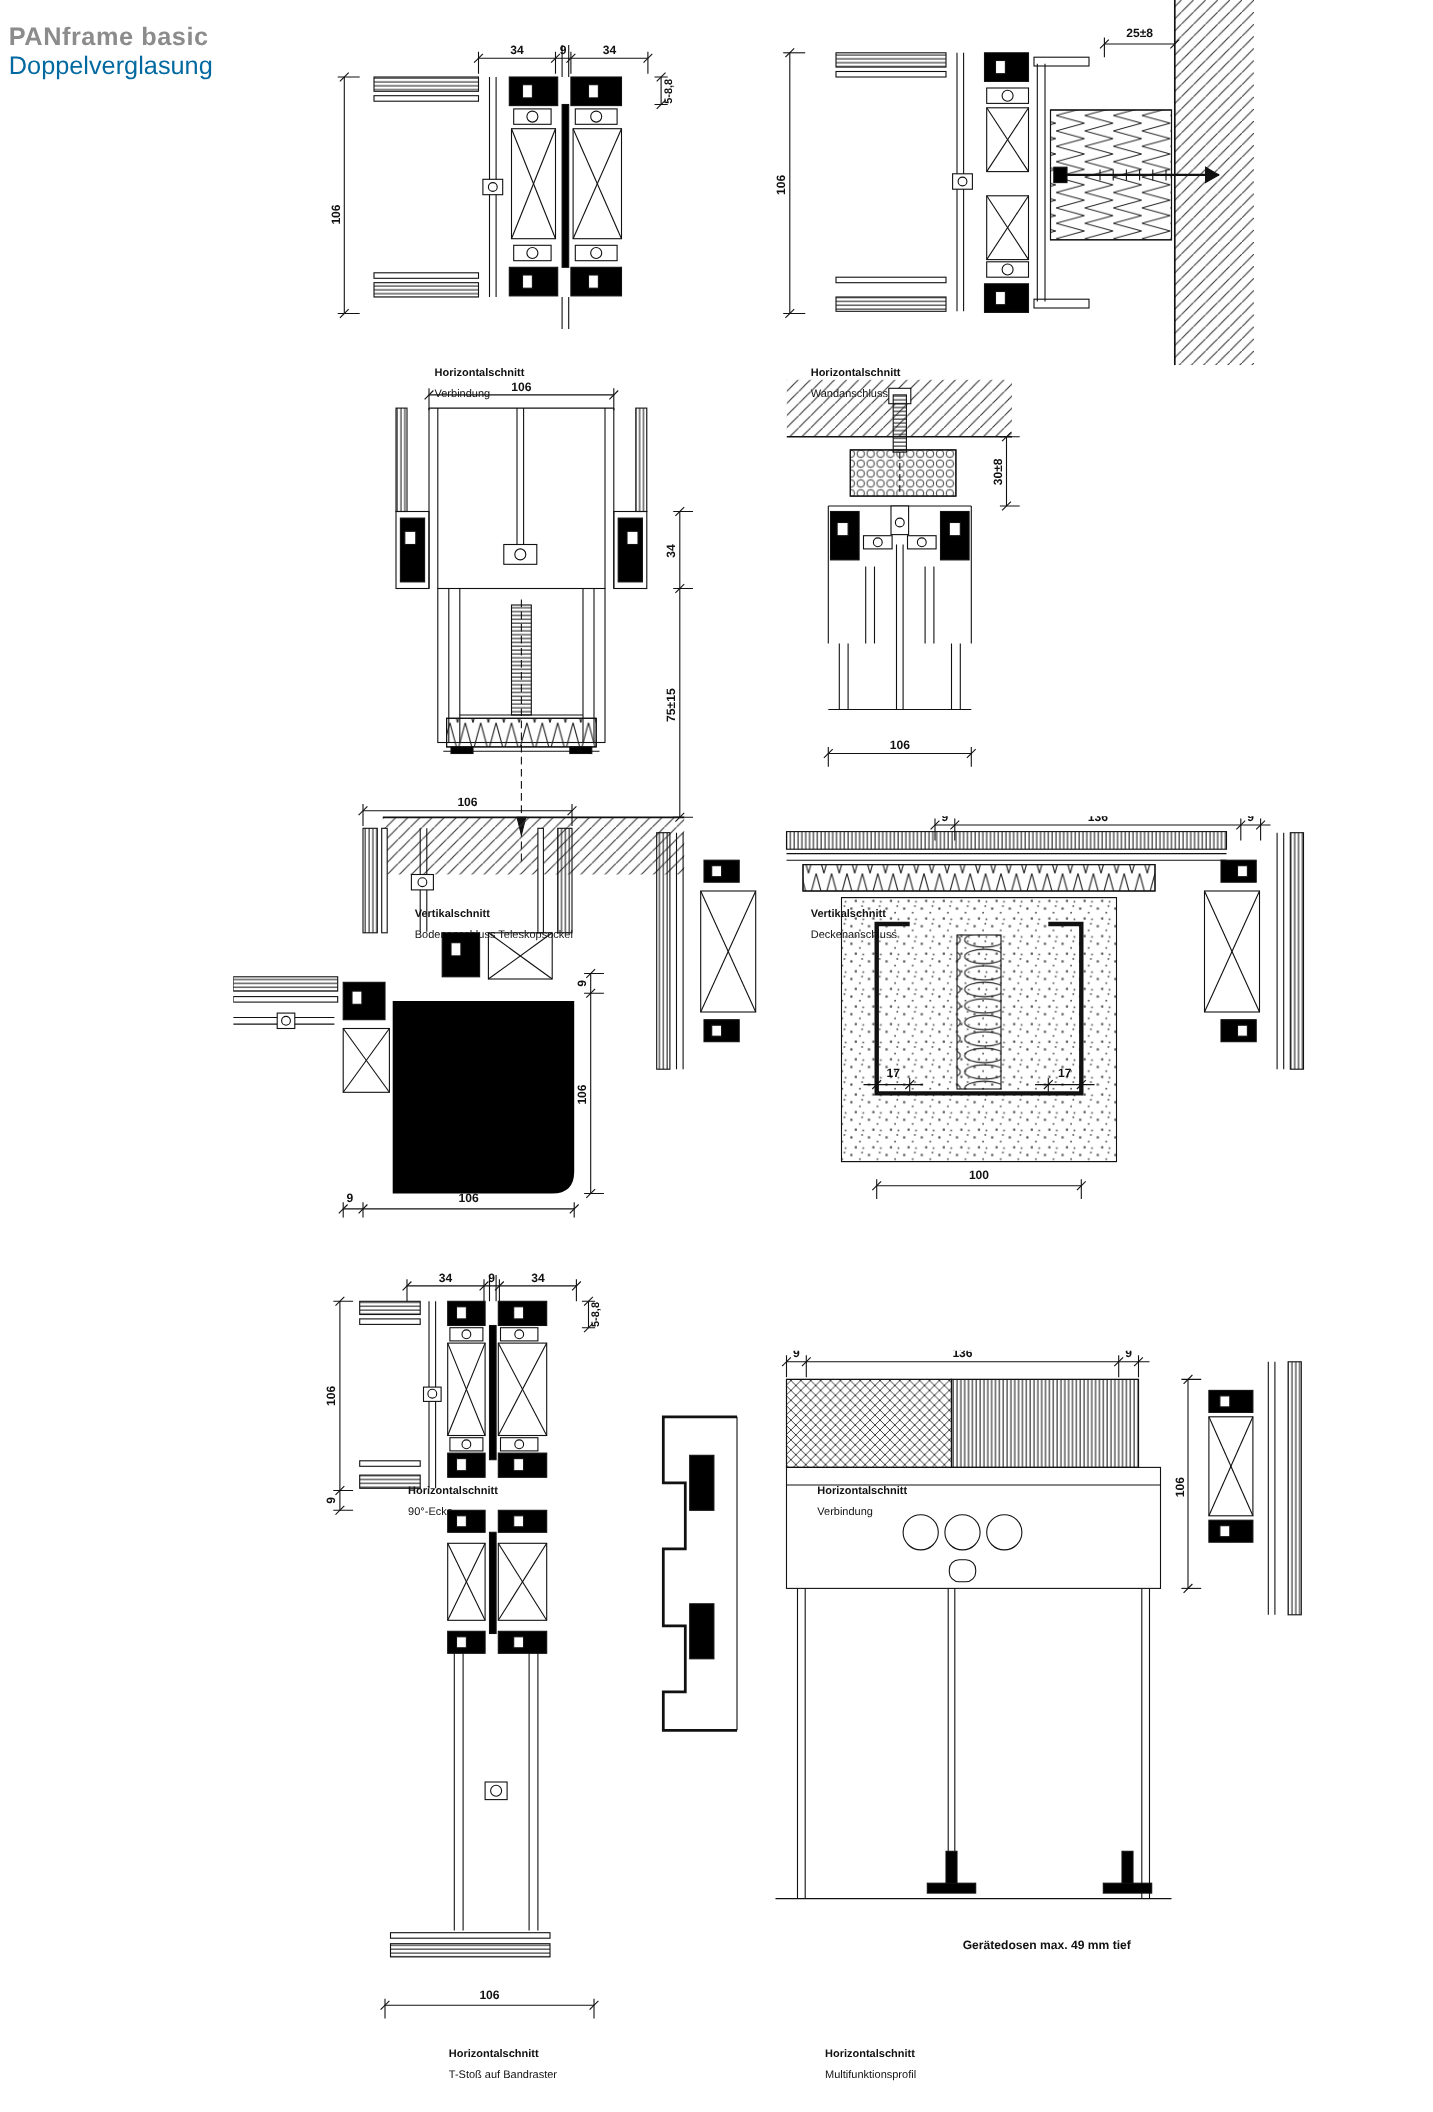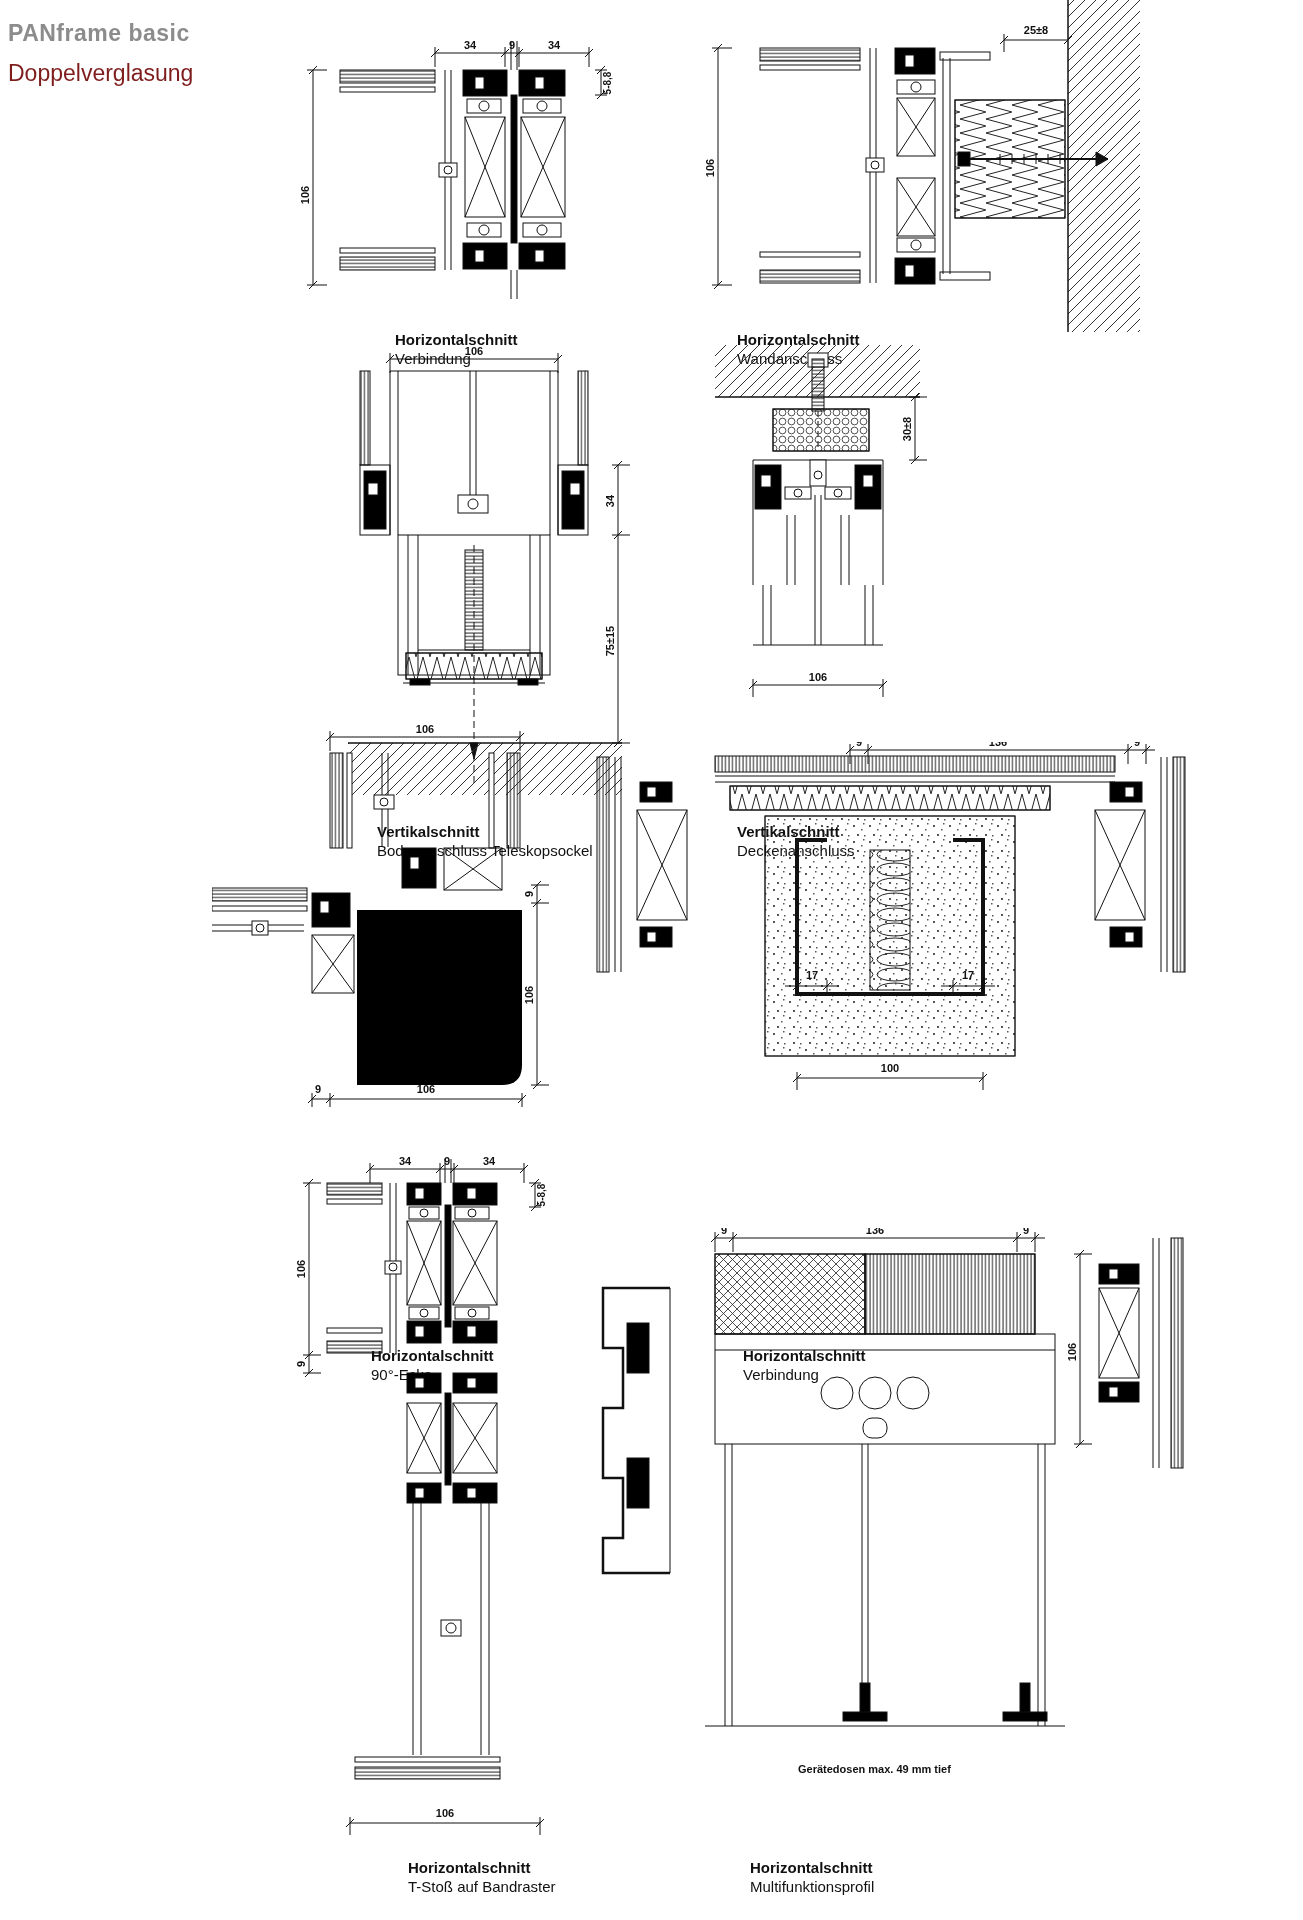--- a/index.html
+++ b/index.html
@@ -1,22 +1,22 @@
 <!DOCTYPE html>
 <html><head>
 <meta charset="utf-8">
 <style>
   html,body{margin:0;padding:0;background:#fff;}
   #sheet{position:relative;width:1195px;height:1920px;background:#fff;overflow:hidden;
          font-family:"Liberation Sans", sans-serif;color:#111;}
   .title-brand{position:absolute;left:8px;top:20px;font-size:23px;font-weight:bold;color:#8c8c8c;letter-spacing:0.5px;}
-  .title-sub{position:absolute;left:8px;top:60px;font-size:23px;color:#7f1d1d;}
+  .title-sub{position:absolute;left:8px;top:46px;font-size:23px;color:#0369a1;}
   .drawing{position:absolute;font-weight:bold;}
   .drawing svg{display:block;}
-  .caption{position:absolute;font-size:15px;line-height:19px;}
+  .caption{position:absolute;font-size:10px;line-height:19px;}
   .caption .t{font-weight:bold;}
   svg text{font-family:"Liberation Sans", sans-serif;font-size:11px;fill:#111;}
   svg text.dim{font-size:11px;}
   svg line,svg path,svg rect,svg polyline,svg circle,svg ellipse{vector-effect:none;}
   .note{position:absolute;font-size:11px;color:#111;}
 </style>
 </head>
 <body>
 
 <div id="sheet">
@@ -635,20 +635,20 @@
         <rect x="524" y="60" width="40" height="90"></rect>
           <line x1="524" y1="60" x2="564" y2="150"></line>
           <line x1="564" y1="60" x2="524" y2="150"></line>
         <rect x="524" y="154" width="40" height="20" fill="#000"></rect>
           <rect x="534" y="159" width="9" height="10" fill="#fff"></rect>
         <line x1="578" y1="10" x2="578" y2="240"></line>
           <line x1="584" y1="10" x2="584" y2="240"></line>
         <rect x="596" y="10" width="12" height="230" fill="url(#stripesV)"></rect>
       </g>
     </svg>
-    <div class="note" style="left:223px;top:535px;width:240px;text-align:left">Gerätedosen max. 49 mm tief</div>
+    <div class="note" style="left:213px;top:535px;width:240px;text-align:right">Gerätedosen max. 49 mm tief</div>
   </div>
   <div class="caption" style="left:750px;top:1858px">
     <div class="t">Horizontalschnitt</div>
     <div>Multifunktionsprofil</div>
   </div>
 
 </div>
 
 </body></html>

